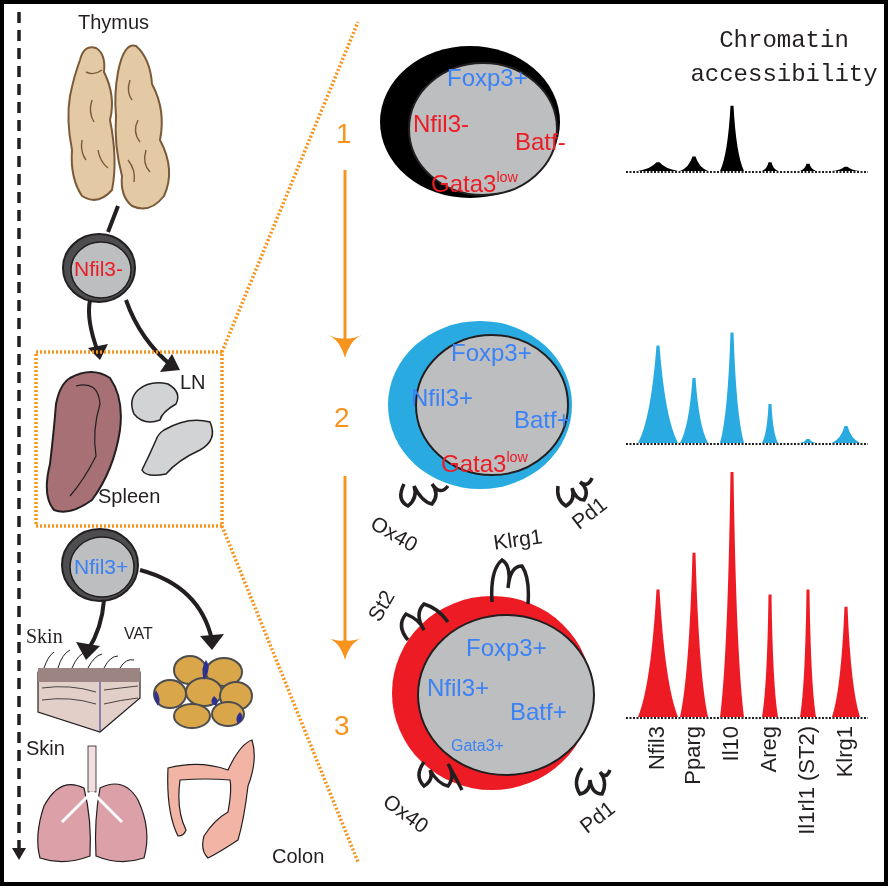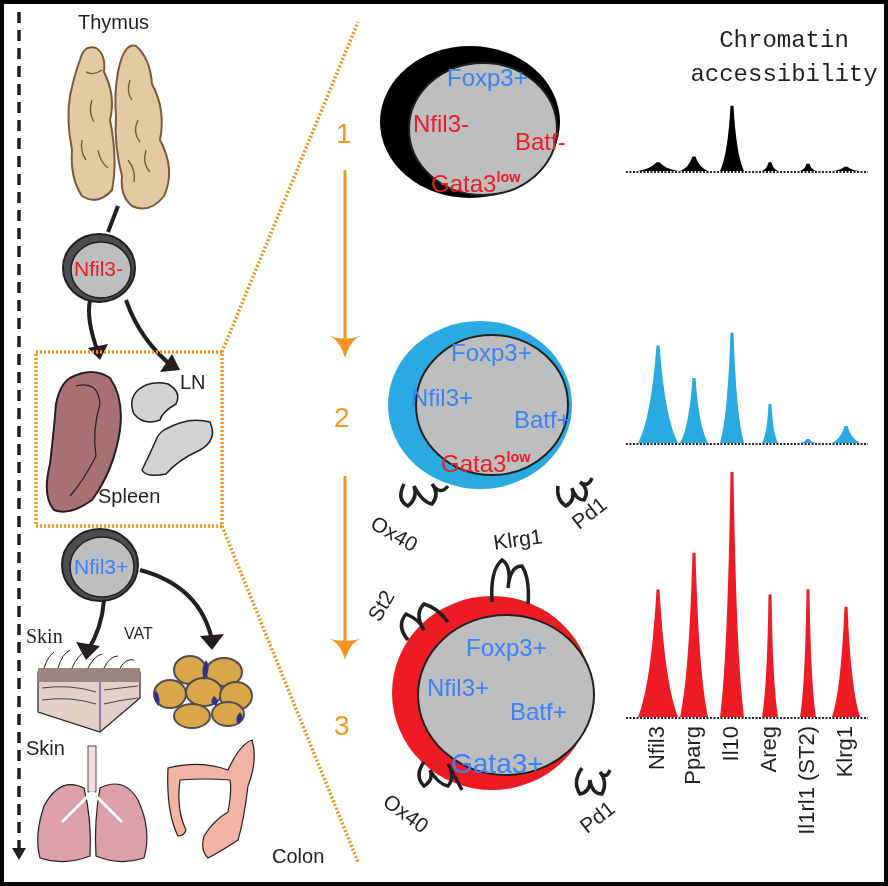--- a/index.html
+++ b/index.html
@@ -3,21 +3,21 @@
 <meta charset="utf-8">
 <style>
   html,body{margin:0;padding:0;background:#fff;}
   body{width:888px;height:886px;position:relative;overflow:hidden;font-family:"Liberation Sans",sans-serif;}
   #frame{position:absolute;left:0;top:0;width:888px;height:886px;}
   .lbl{position:absolute;white-space:nowrap;line-height:1;}
   .blk{color:#231f20;}
   .org{color:#f7941d;}
   .red{color:#ed1c24;}
   .grn{color:#3b82f6;}
-  sup{font-size:60%;vertical-align:top;position:relative;top:-2px;font-weight:bold;}
+  sup{font-size:60%;vertical-align:top;position:relative;top:-2px;}
 </style>
 </head>
 <body>
 
 <svg id="frame" viewBox="0 0 888 886">
 
   <rect x="2" y="2" width="884" height="882" fill="none" stroke="#000" stroke-width="4"></rect>
 
   <line x1="19" y1="12" x2="19" y2="848" stroke="#231f20" stroke-width="3.5" stroke-dasharray="11,7"></line>
   <path d="M12 848 L19 860 L26 848 Z" fill="#231f20"></path>
@@ -174,21 +174,21 @@
 <div class="lbl grn" style="left:451px;top:341px;font-size:24px;">Foxp3+</div>
 <div class="lbl grn" style="left:411px;top:386px;font-size:24px;">Nfil3+</div>
 <div class="lbl grn" style="left:514px;top:408px;font-size:24px;">Batf+</div>
 <div class="lbl red" style="left:441px;top:452px;font-size:24px;"><span>Gata3</span><sup>low</sup></div>
 <div class="lbl blk" style="left:378px;top:512px;font-size:21px;transform:rotate(30deg);transform-origin:left top;">Ox40</div>
 <div class="lbl blk" style="left:568px;top:516px;font-size:21px;transform:rotate(-38deg);transform-origin:left top;">Pd1</div>
 
 <div class="lbl grn" style="left:466px;top:636px;font-size:24px;">Foxp3+</div>
 <div class="lbl grn" style="left:427px;top:676px;font-size:24px;">Nfil3+</div>
 <div class="lbl grn" style="left:510px;top:700px;font-size:24px;">Batf+</div>
-<div class="lbl grn" style="left:451px;top:738px;font-size:28px;margin-top:12px;">Gata3+</div>
+<div class="lbl grn" style="left:451px;top:738px;font-size:16px;">Gata3+</div>
 <div class="lbl blk" style="left:492px;top:532px;font-size:21px;transform:rotate(-8deg);transform-origin:left top;">Klrg1</div>
 <div class="lbl blk" style="left:364px;top:614px;font-size:21px;transform:rotate(-60deg);transform-origin:left top;">St2</div>
 <div class="lbl blk" style="left:392px;top:790px;font-size:21px;transform:rotate(36deg);transform-origin:left top;">Ox40</div>
 <div class="lbl blk" style="left:576px;top:820px;font-size:21px;transform:rotate(-38deg);transform-origin:left top;">Pd1</div>
 
 <div class="lbl blk" style="left:664px;top:24px;width:240px;text-align:center;font-size:24px;line-height:34px;white-space:normal;font-family:Liberation Mono, monospace;">Chromatin accessibility</div>
 
 <div id="catlabels">
     <div class="lbl blk" style="left: 646px; top: 726px; font-size: 22px; transform: rotate(-90deg) translateX(-100%); transform-origin: left top;">Nfil3</div>
     <div class="lbl blk" style="left: 682px; top: 726px; font-size: 22px; transform: rotate(-90deg) translateX(-100%); transform-origin: left top;">Pparg</div>

